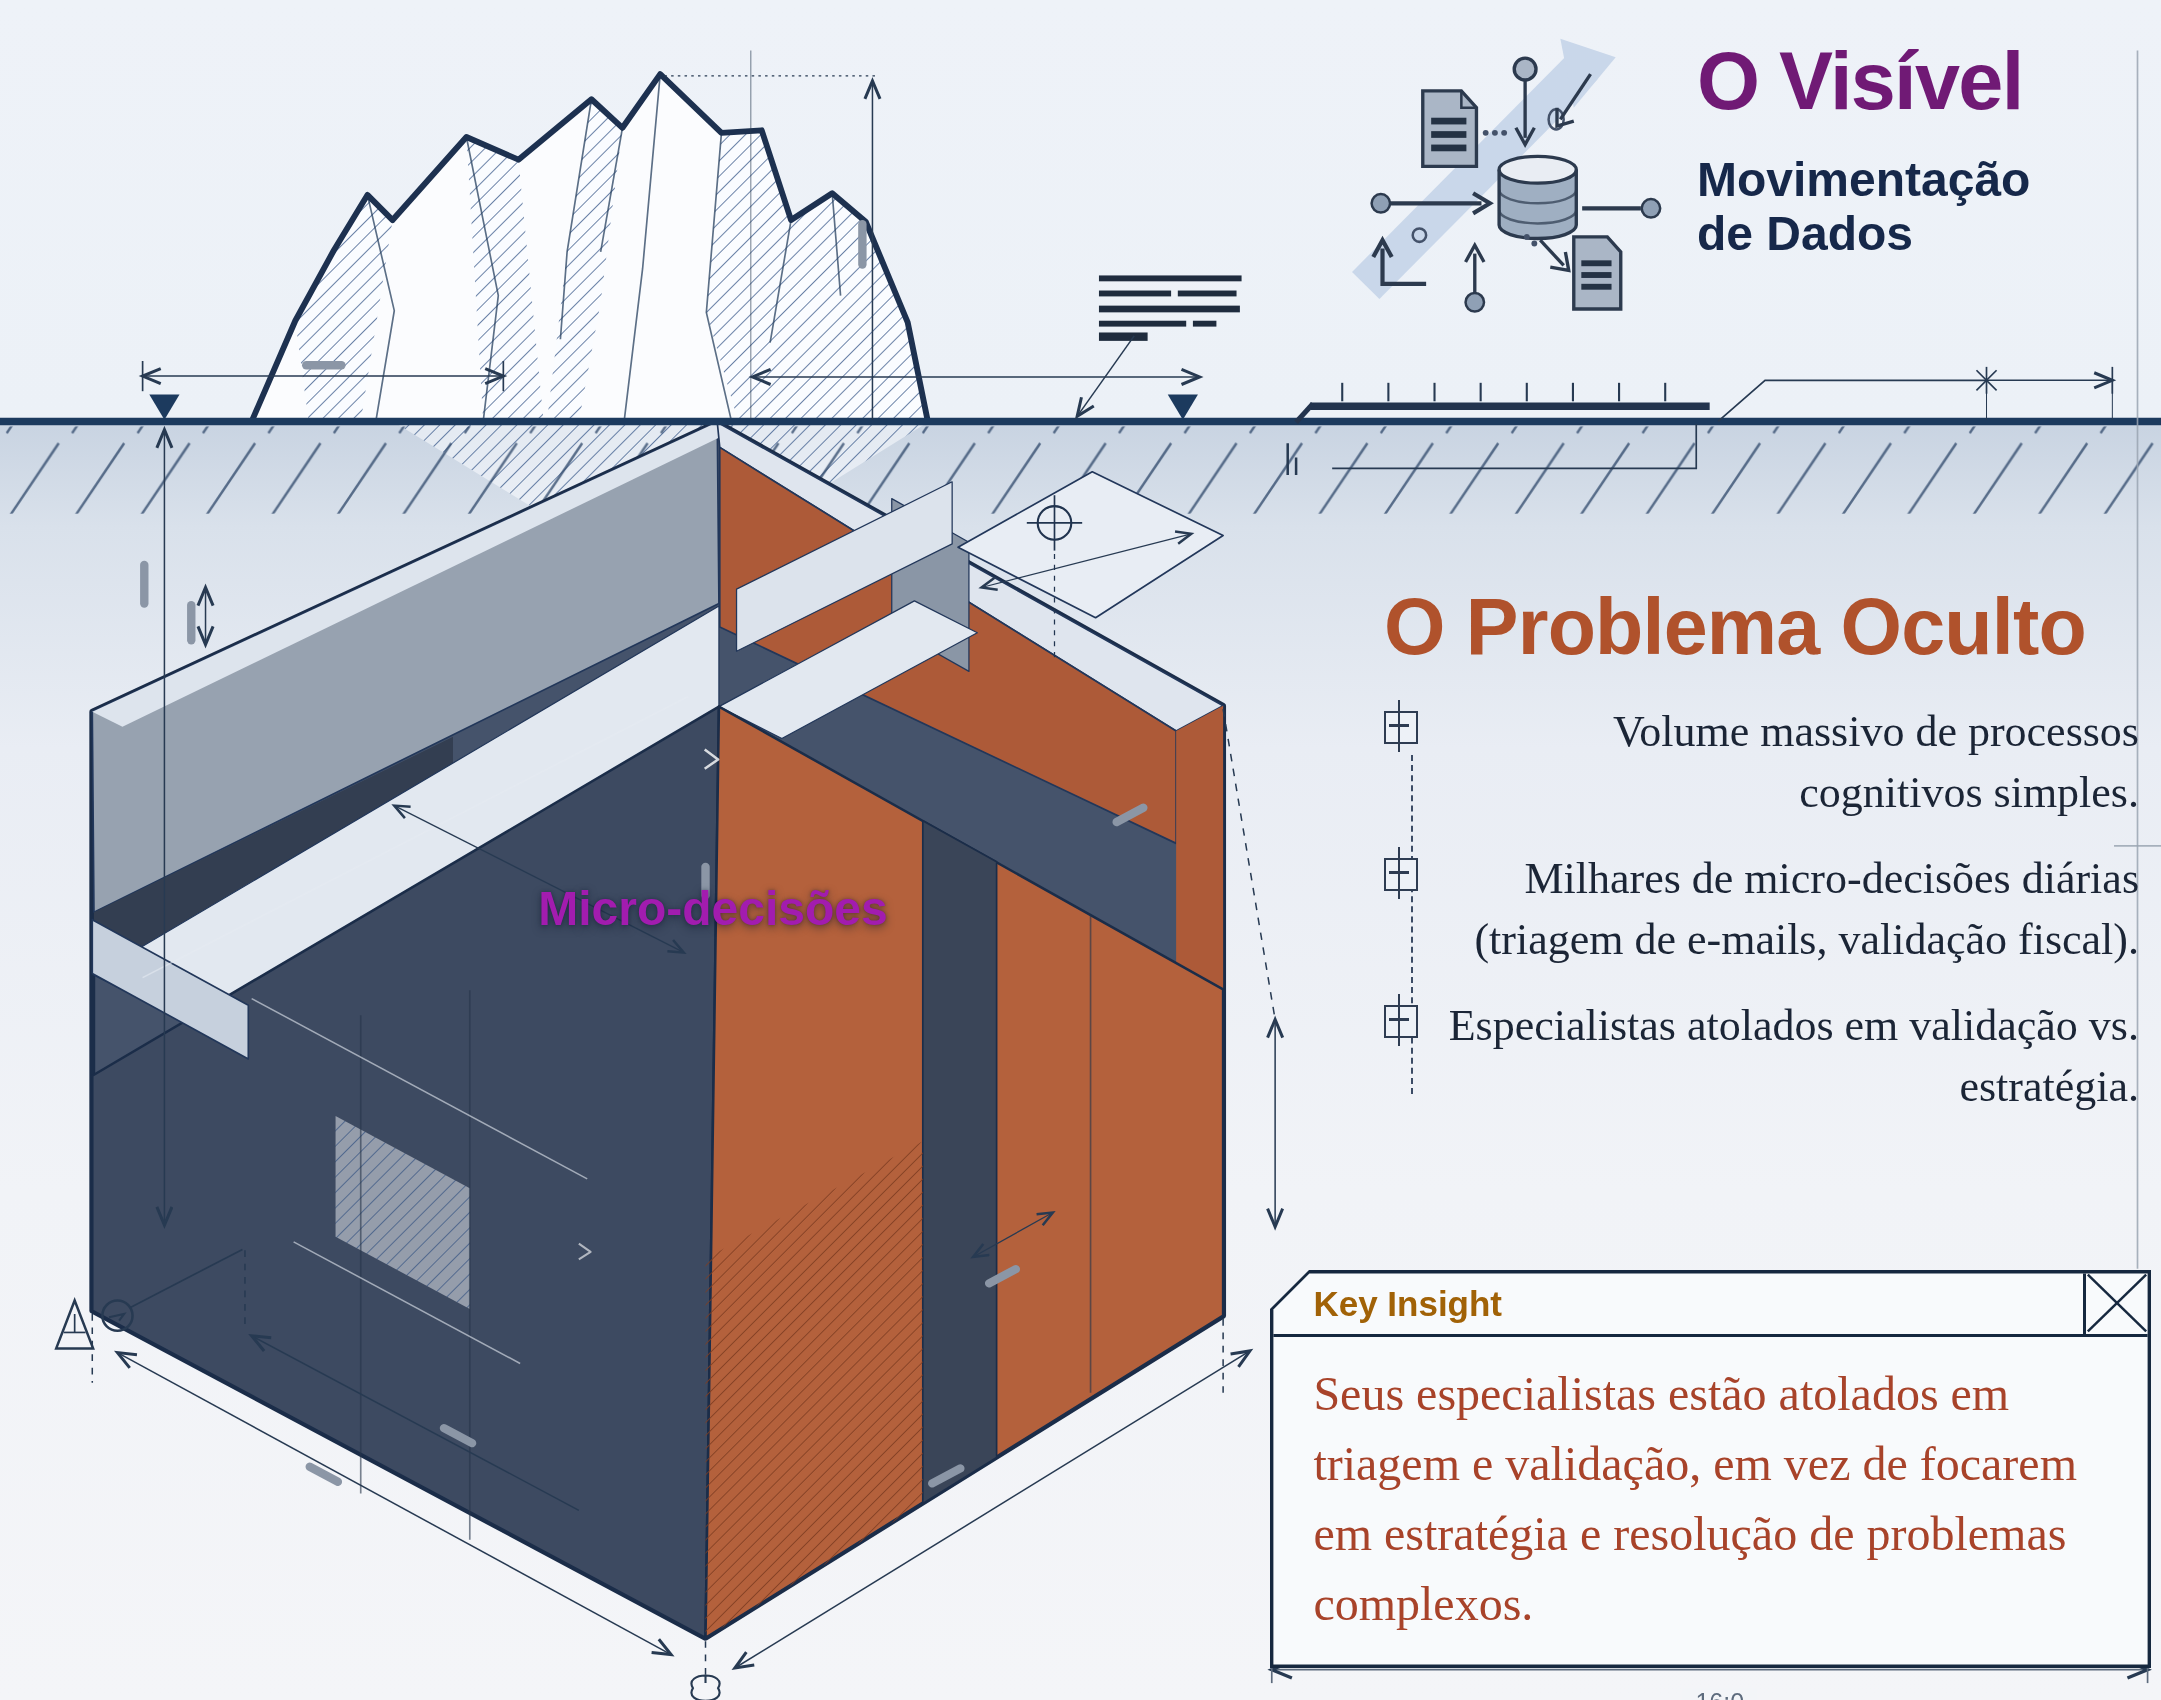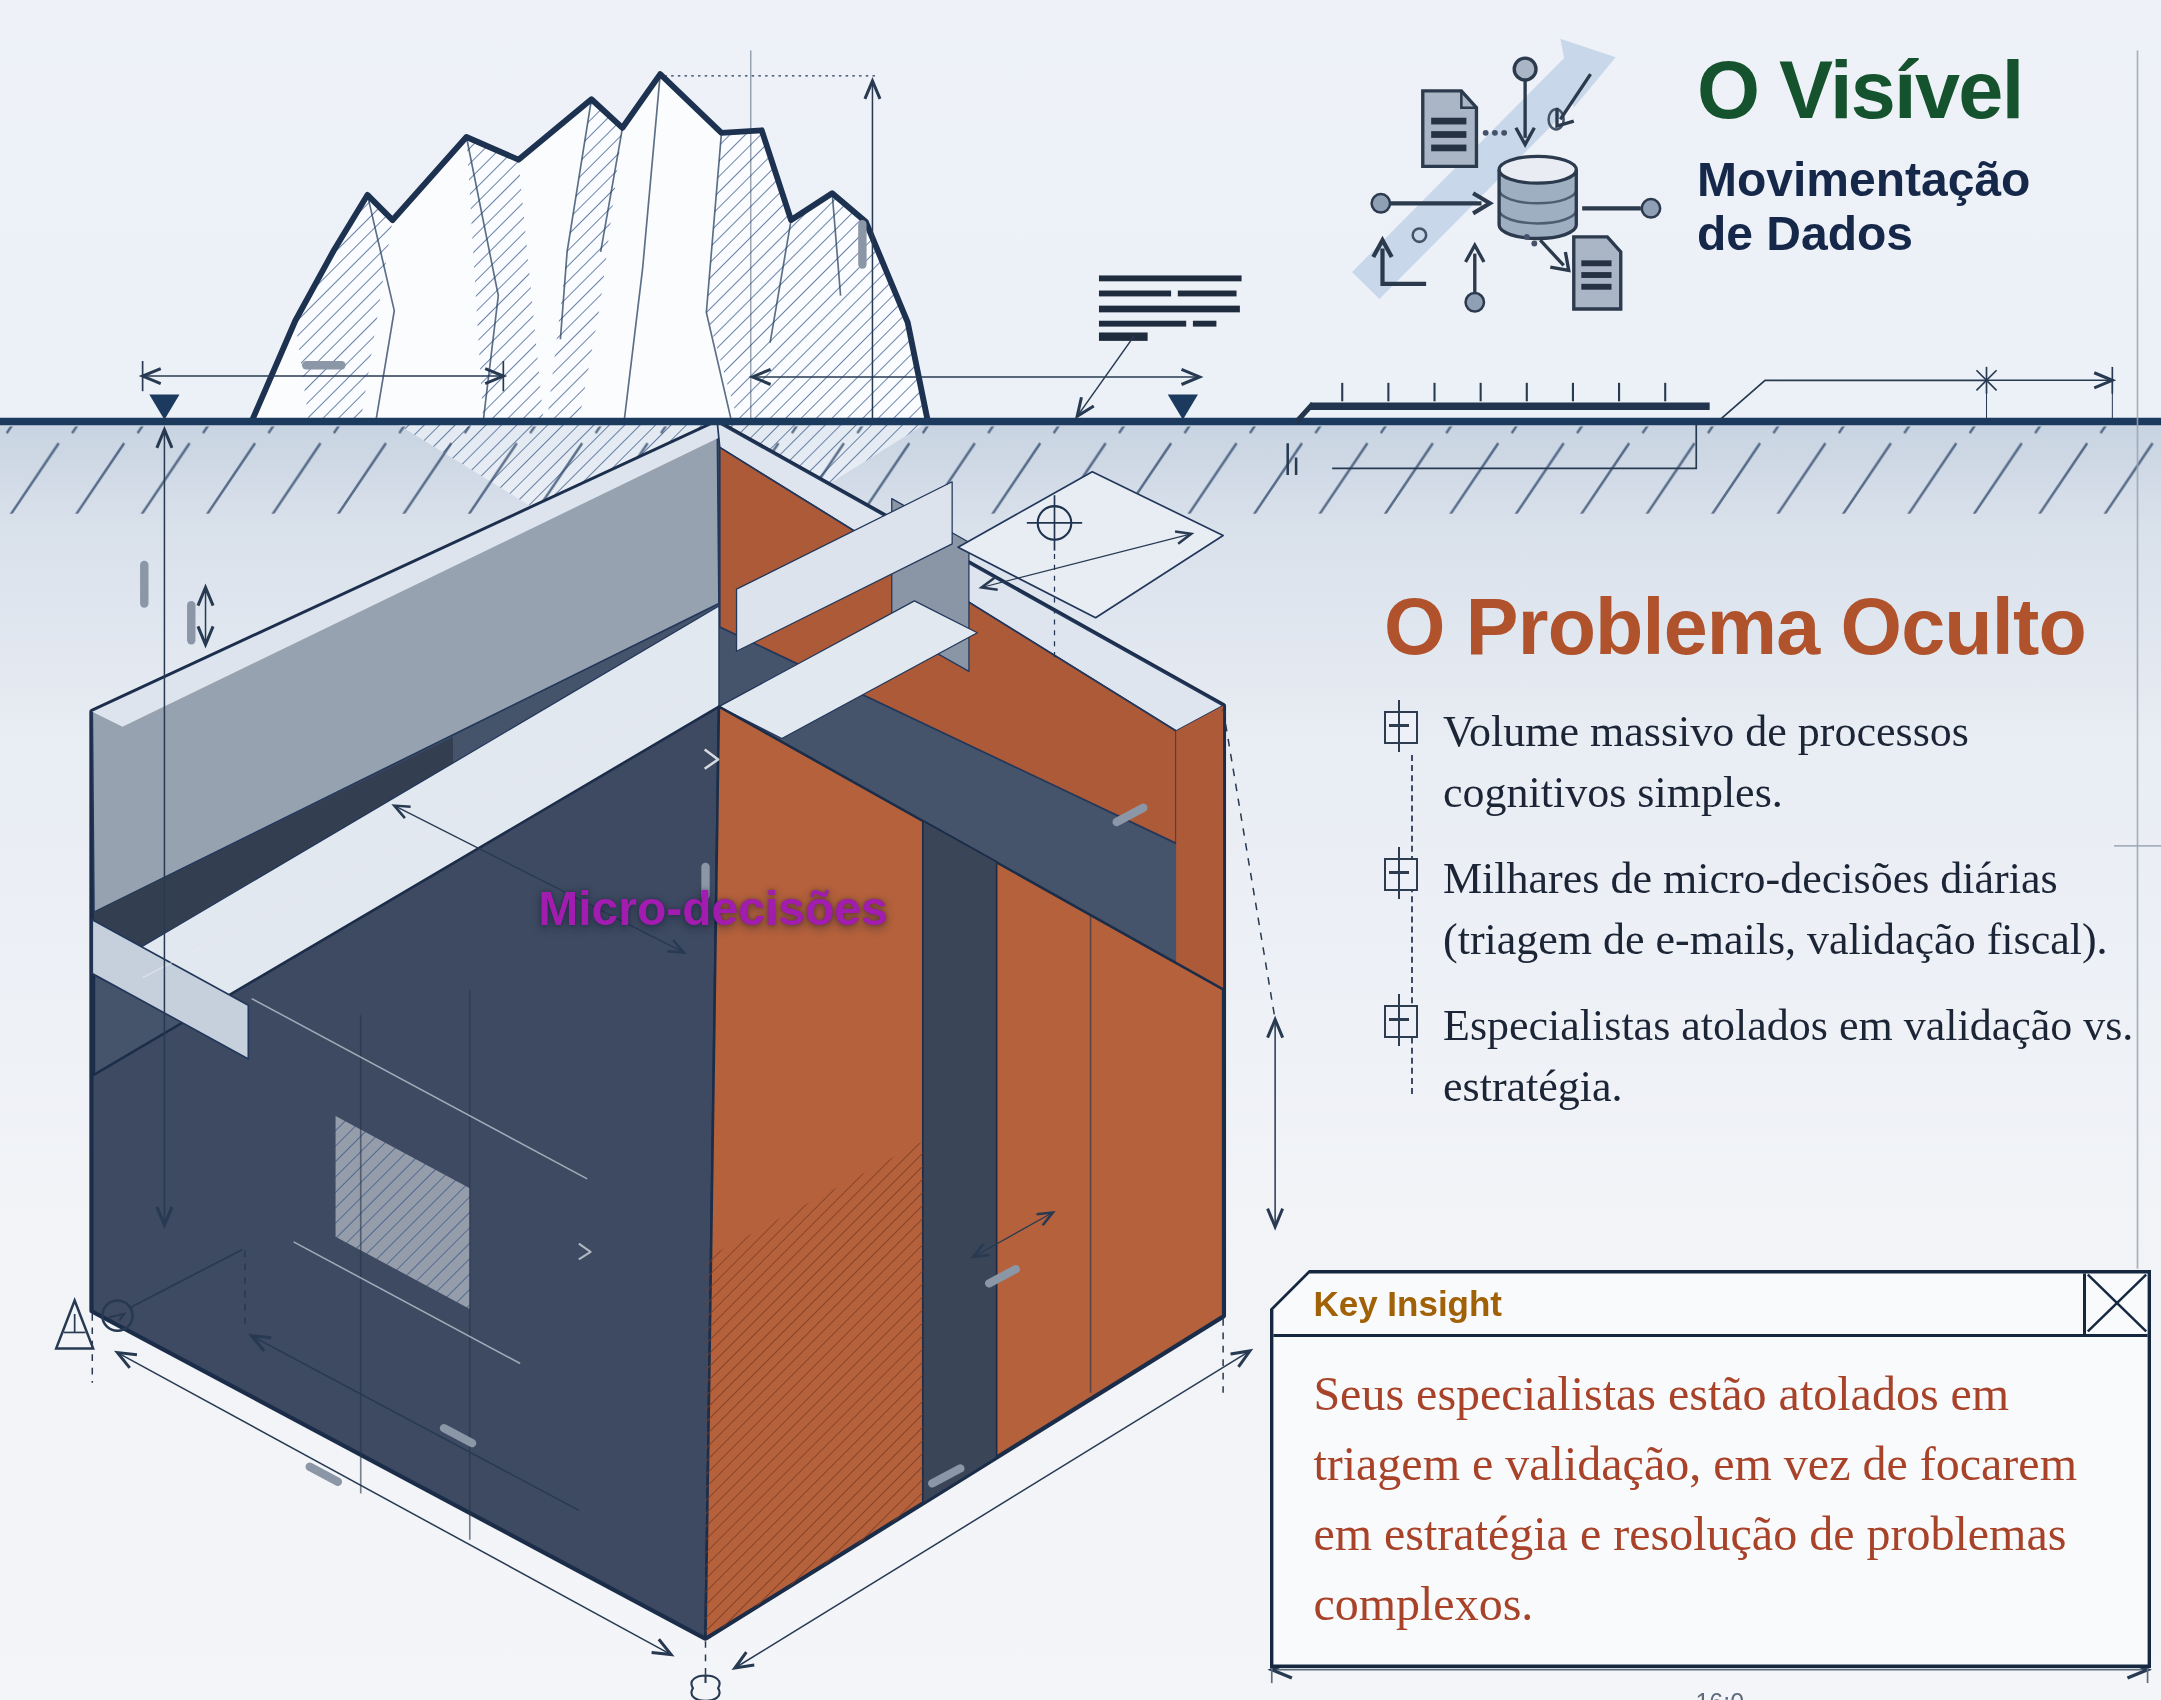--- a/index.html
+++ b/index.html
@@ -3,25 +3,25 @@
 <meta charset="utf-8">
 <style>
   html,body{margin:0;padding:0;}
   body{
     width:2161px;height:1701px;position:relative;overflow:hidden;
     font-family:"Liberation Sans",sans-serif;
     background:linear-gradient(180deg,#eef2f8 0%,#ecf1f7 24.6%,#c9d4e2 25.1%,#d9e1eb 31%,#e9edf4 44%,#f1f3f7 70%,#f4f5f8 100%);
   }
   .abs{position:absolute;}
   
-  .visible-title{left:1697px;top:44px;font-size:81px;font-weight:bold;color:#14532d;letter-spacing:-1.7px;}
+  .visible-title{left:1697px;top:35px;font-size:81px;font-weight:bold;color:#701a75;letter-spacing:-1.7px;}
   .visible-sub{left:1697px;top:153px;font-size:48px;font-weight:bold;color:#16284a;line-height:54px;}
   .problem-title{left:1384px;top:581px;width:789px;font-size:79px;font-weight:bold;color:#b0522c;letter-spacing:-0.8px;}
   .bullets{left:1384px;top:701px;width:755px;}
-  .bullet{display:flex;gap:25px;margin-bottom:25px;position:relative;}
+  .bullet{display:flex;gap:25px;margin-bottom:25px;position:relative;text-align:right;}
   .bicon{flex:0 0 30px;width:28.5px;height:28.5px;border:2.5px solid #2e3c52;margin-top:10px;position:relative;background:#edf1f7;z-index:2;}
   .bicon::before{content:"";position:absolute;left:11.7px;top:-13.4px;width:2.5px;height:52px;background:#2e3c52;}
   .bicon::after{content:"";position:absolute;left:3.4px;top:11px;width:20px;height:2.5px;background:#2e3c52;}
   .btext{font-family:"Liberation Serif",serif;font-size:44px;line-height:61px;color:#1b2536;}
   .bdash{left:1411px;top:755px;height:339px;width:0;border-left:2.5px dashed #3c4c66;z-index:1;}
   
   .cube-label{left:394px;top:873px;width:638px;text-align:center;color:#a21caf;font-size:48px;font-weight:bold;line-height:72px;text-shadow:0 2.5px 8.4px rgba(15,25,45,.5),0 0 3.4px rgba(15,25,45,.35);}
   
   .key-box{left:1270px;top:1270px;width:881px;height:398px;background:#16283f;
     clip-path:polygon(39px 0,100% 0,100% 100%,0 100%,0 39px);}

